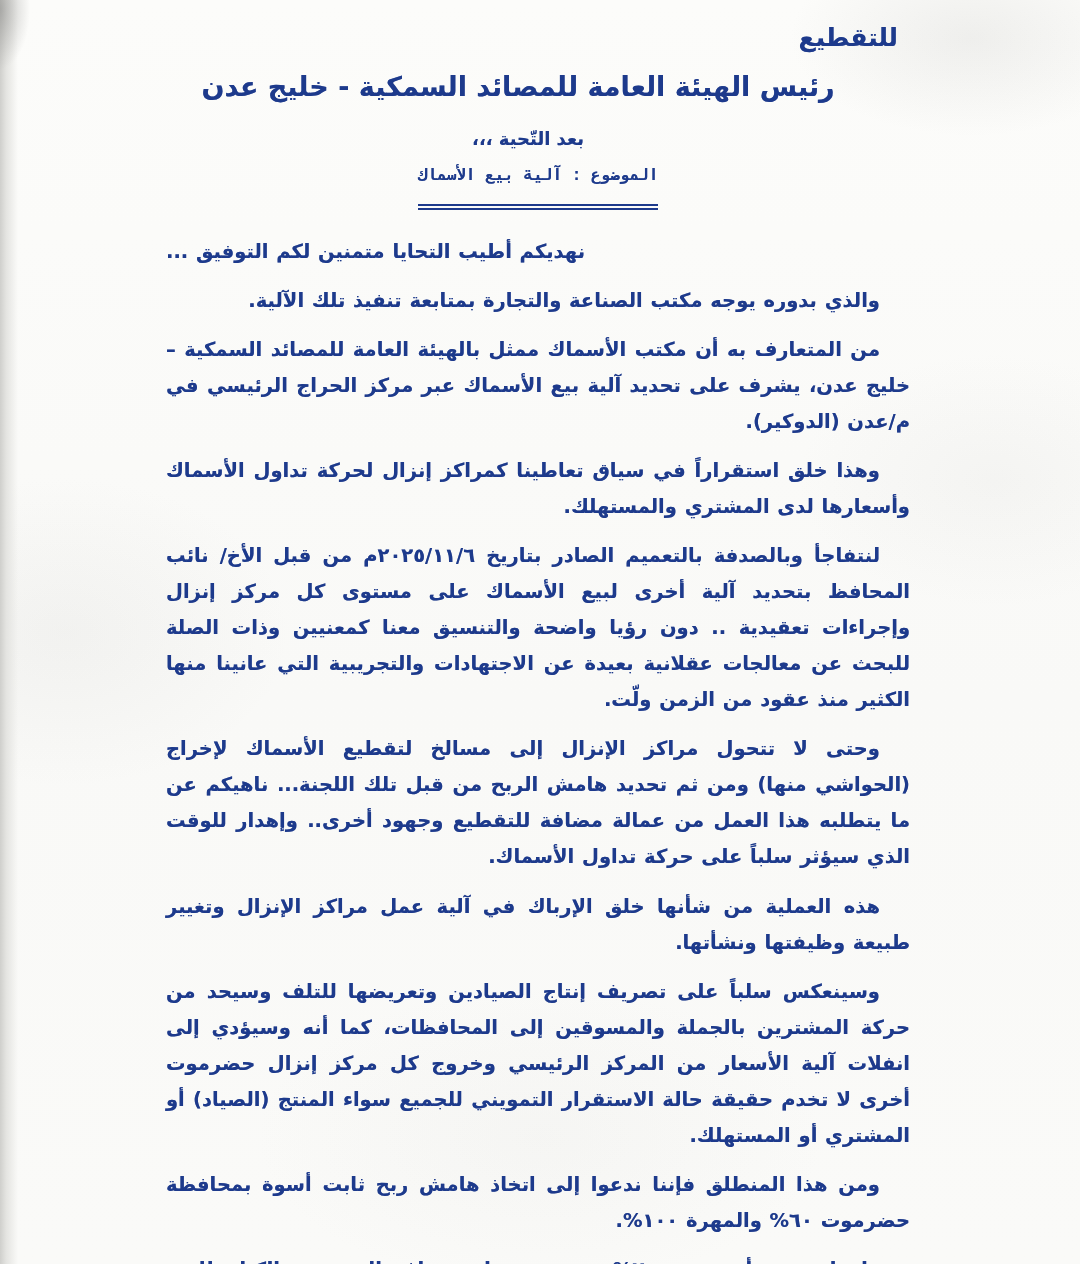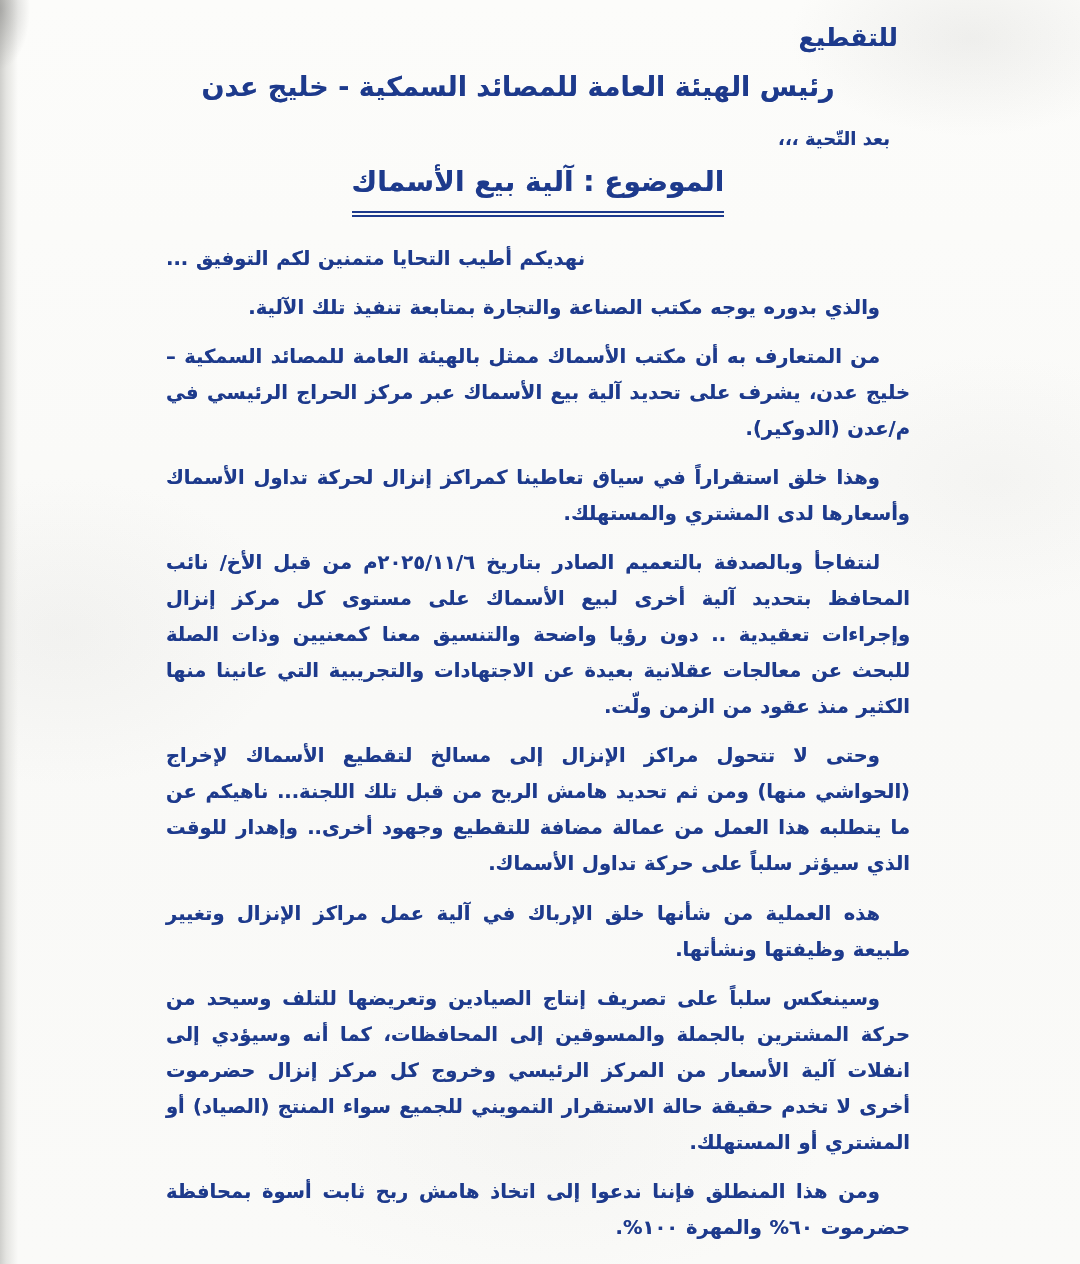--- a/index.html
+++ b/index.html
@@ -53,31 +53,32 @@
   .recipient-title {
     text-align: center;
     font-size: 27px;
     margin-top: 16px;
     padding-right: 40px;
   }
   .greeting {
     font-size: 18px;
     margin-top: 26px;
     margin-right: 20px;
-    text-align: right;
+    text-align: center;
   }
   .subject-row {
     text-align: center;
     margin-top: 16px;
   }
   .subject {
     display: inline-block;
-    font-size: 28px;
+    font-size: 16px;
     border-bottom: 6px double #1d3a8c;
-    padding-bottom: 13px;
+    padding-bottom: 19px;
+    font-family: Liberation Mono, monospace;
   }
   .paras { margin-top: 24px; }
   .para {
     margin: 0 0 13px 0;
     font-size: 19.5px;
     line-height: 1.85;
     text-align: justify;
     text-indent: 30px;
     word-spacing: 1px;
   }

